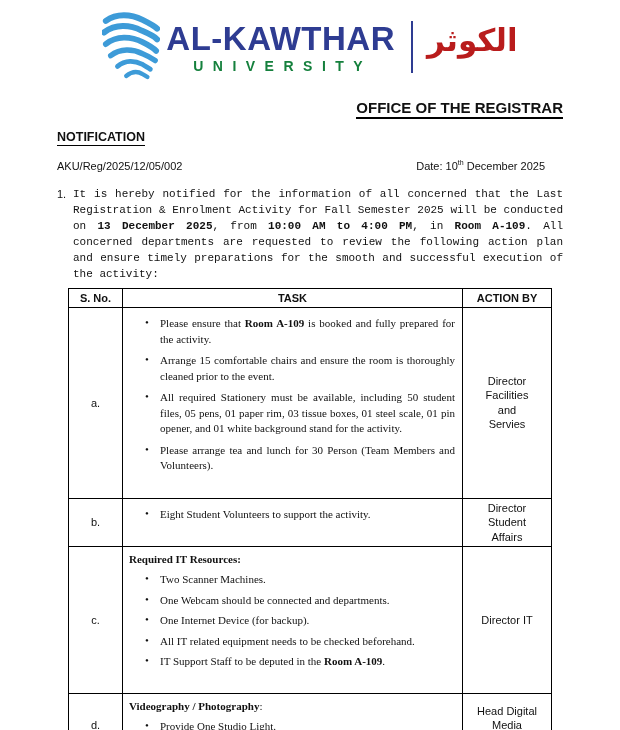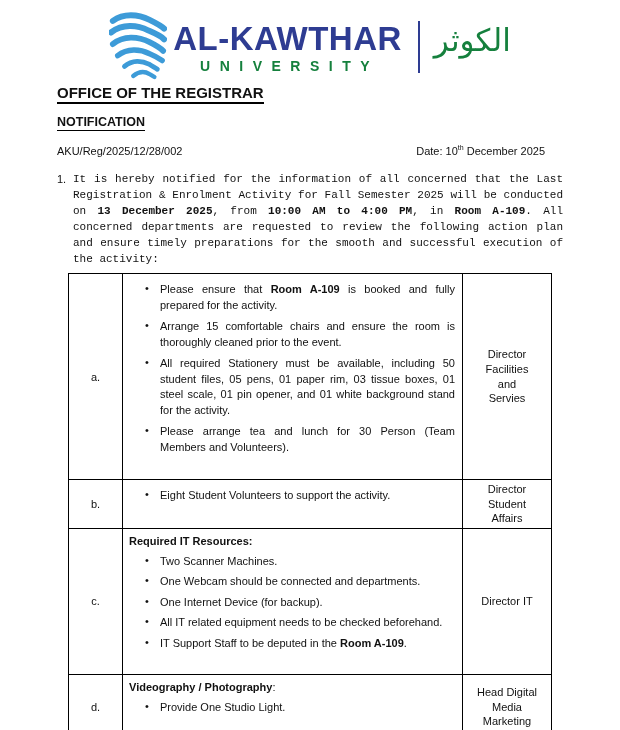--- a/index.html
+++ b/index.html
@@ -8,25 +8,25 @@
   .page { width:620px; height:634px; padding:10px 57px 0 57px; background:#fff; }
 
   
   .logo-row { display:flex; justify-content:center; align-items:center; gap:6px; height:74px; }
   .waves { width:58px; height:70px; flex:none; }
   .wordmark { display:flex; flex-direction:column; align-items:center; line-height:1; }
   .logo-name { font-size:33px; font-weight:bold; letter-spacing:0.5px; color:#2e3c92; }
   .logo-subname { font-size:14px; font-weight:bold; letter-spacing:9.5px; color:#15803d;
                   margin-top:4px; padding-left:4px; }
   .logo-divider { width:2px; height:52px; background:#2e3c92; margin:0 8px 0 10px; }
-  .logo-arabic { font-family:"DejaVu Sans", sans-serif; font-size:31px; font-weight:normal;
-                 color:#15803d; line-height:1; padding-bottom:14px; }
-
-  
-  .office-title { text-align:left; }
+  .logo-arabic { font-family:"DejaVu Sans", sans-serif; font-size:31px; font-weight:bold;
+                 color:#b91c1c; line-height:1; padding-bottom:14px; }
+
+  
+  .office-title { text-align:right; margin-top:15px; }
   .office-title span { font-size:15px; font-weight:bold; border-bottom:2px solid #000; padding-bottom:1px; }
   .doc-type { text-align:left; margin-top:10px; }
   .doc-type span { font-size:12.5px; font-weight:bold; border-bottom:1.5px solid #000; padding-bottom:1px; }
 
   
   .meta-row { display:flex; justify-content:space-between; margin-top:15px; font-size:11px; }
   .meta-row .date { margin-right:18px; }
   sup { font-size:7px; vertical-align:super; line-height:0; }
 
   .subject-row { display:flex; margin-top:16px; font-size:11px; }
@@ -40,21 +40,21 @@
 
   .b { font-weight:bold; }
 
   
   table { border-collapse:collapse; margin-top:6px; margin-left:11px; width:483px;
           font-size:11px; table-layout:fixed; }
   th, td { border:1.4px solid #000; }
   th { font-weight:bold; text-align:center; padding:3px 2px; font-size:11px; }
   col.c-sno { width:54px; } col.c-task { width:340px; } col.c-action { width:89px; }
   td.sno { text-align:center; vertical-align:middle; }
-  td.task { vertical-align:top; padding:2px 7px 18px 0; }
+  td.task { vertical-align:top; padding:2px 7px 18px 0;font-family:Liberation Serif, serif; }
   td.action { text-align:center; vertical-align:middle; white-space:pre-line;
               line-height:1.32; padding:2px 3px; }
   .bullet { display:flex; margin:6px 0 6px 22px; }
   .bullet .marker { width:15px; flex:none; }
   .bullet .marker::before { content:"•"; }
   .bullet .txt { flex:1; text-align:justify; line-height:15.5px; }
   .task-heading { margin:3px 0 0 6px; line-height:15px; }
   .row-c .bullet, .row-d .bullet { margin:5px 0 5px 22px; }
   .row-c .bullet .txt, .row-d .bullet .txt { text-align:left; }
 </style>
@@ -83,37 +83,42 @@
   </div>
 
   <div class="office-title">
     <span>OFFICE OF THE REGISTRAR</span>
   </div>
   <div class="doc-type">
     <span>NOTIFICATION</span>
   </div>
 
   <div class="meta-row">
-    <span class="ref">AKU/Reg/2025/12/28/002</span>
+    <span class="ref">AKU/Reg/2025/12/05/002</span>
     <span class="date"><span>Date: 10</span><sup>th</sup><span> December 2025</span></span>
   </div>
 
 
   <div class="para-row">
     <span class="para-num">1.</span>
     <span class="para-text"><span>It is hereby notified for the information of all concerned that the Last Registration &amp; Enrolment Activity for Fall Semester 2025 will be conducted on </span><span class="b">13 December 2025</span><span>, from </span><span class="b">10:00 AM to 4:00 PM</span><span>, in </span><span class="b">Room A-109</span><span>. All concerned departments are requested to review the following action plan and ensure timely preparations for the smooth and successful execution of the activity:</span></span>
   </div>
 
   <table>
     <colgroup>
         <col class="c-sno">
         <col class="c-task">
         <col class="c-action">
       </colgroup>
     <tbody>
+        <tr>
+      <th>S. No.</th>
+      <th>TASK</th>
+      <th>ACTION BY</th>
+    </tr>
 
     <tr class="row-a">
       <td class="sno">a.</td>
       <td class="task">
         <div class="bullet">
           <span class="marker"></span>
           <span class="txt"><span>Please ensure that </span><span class="b">Room A-109</span><span> is booked and fully prepared for the activity.</span></span>
         </div>
         <div class="bullet">
           <span class="marker"></span>

